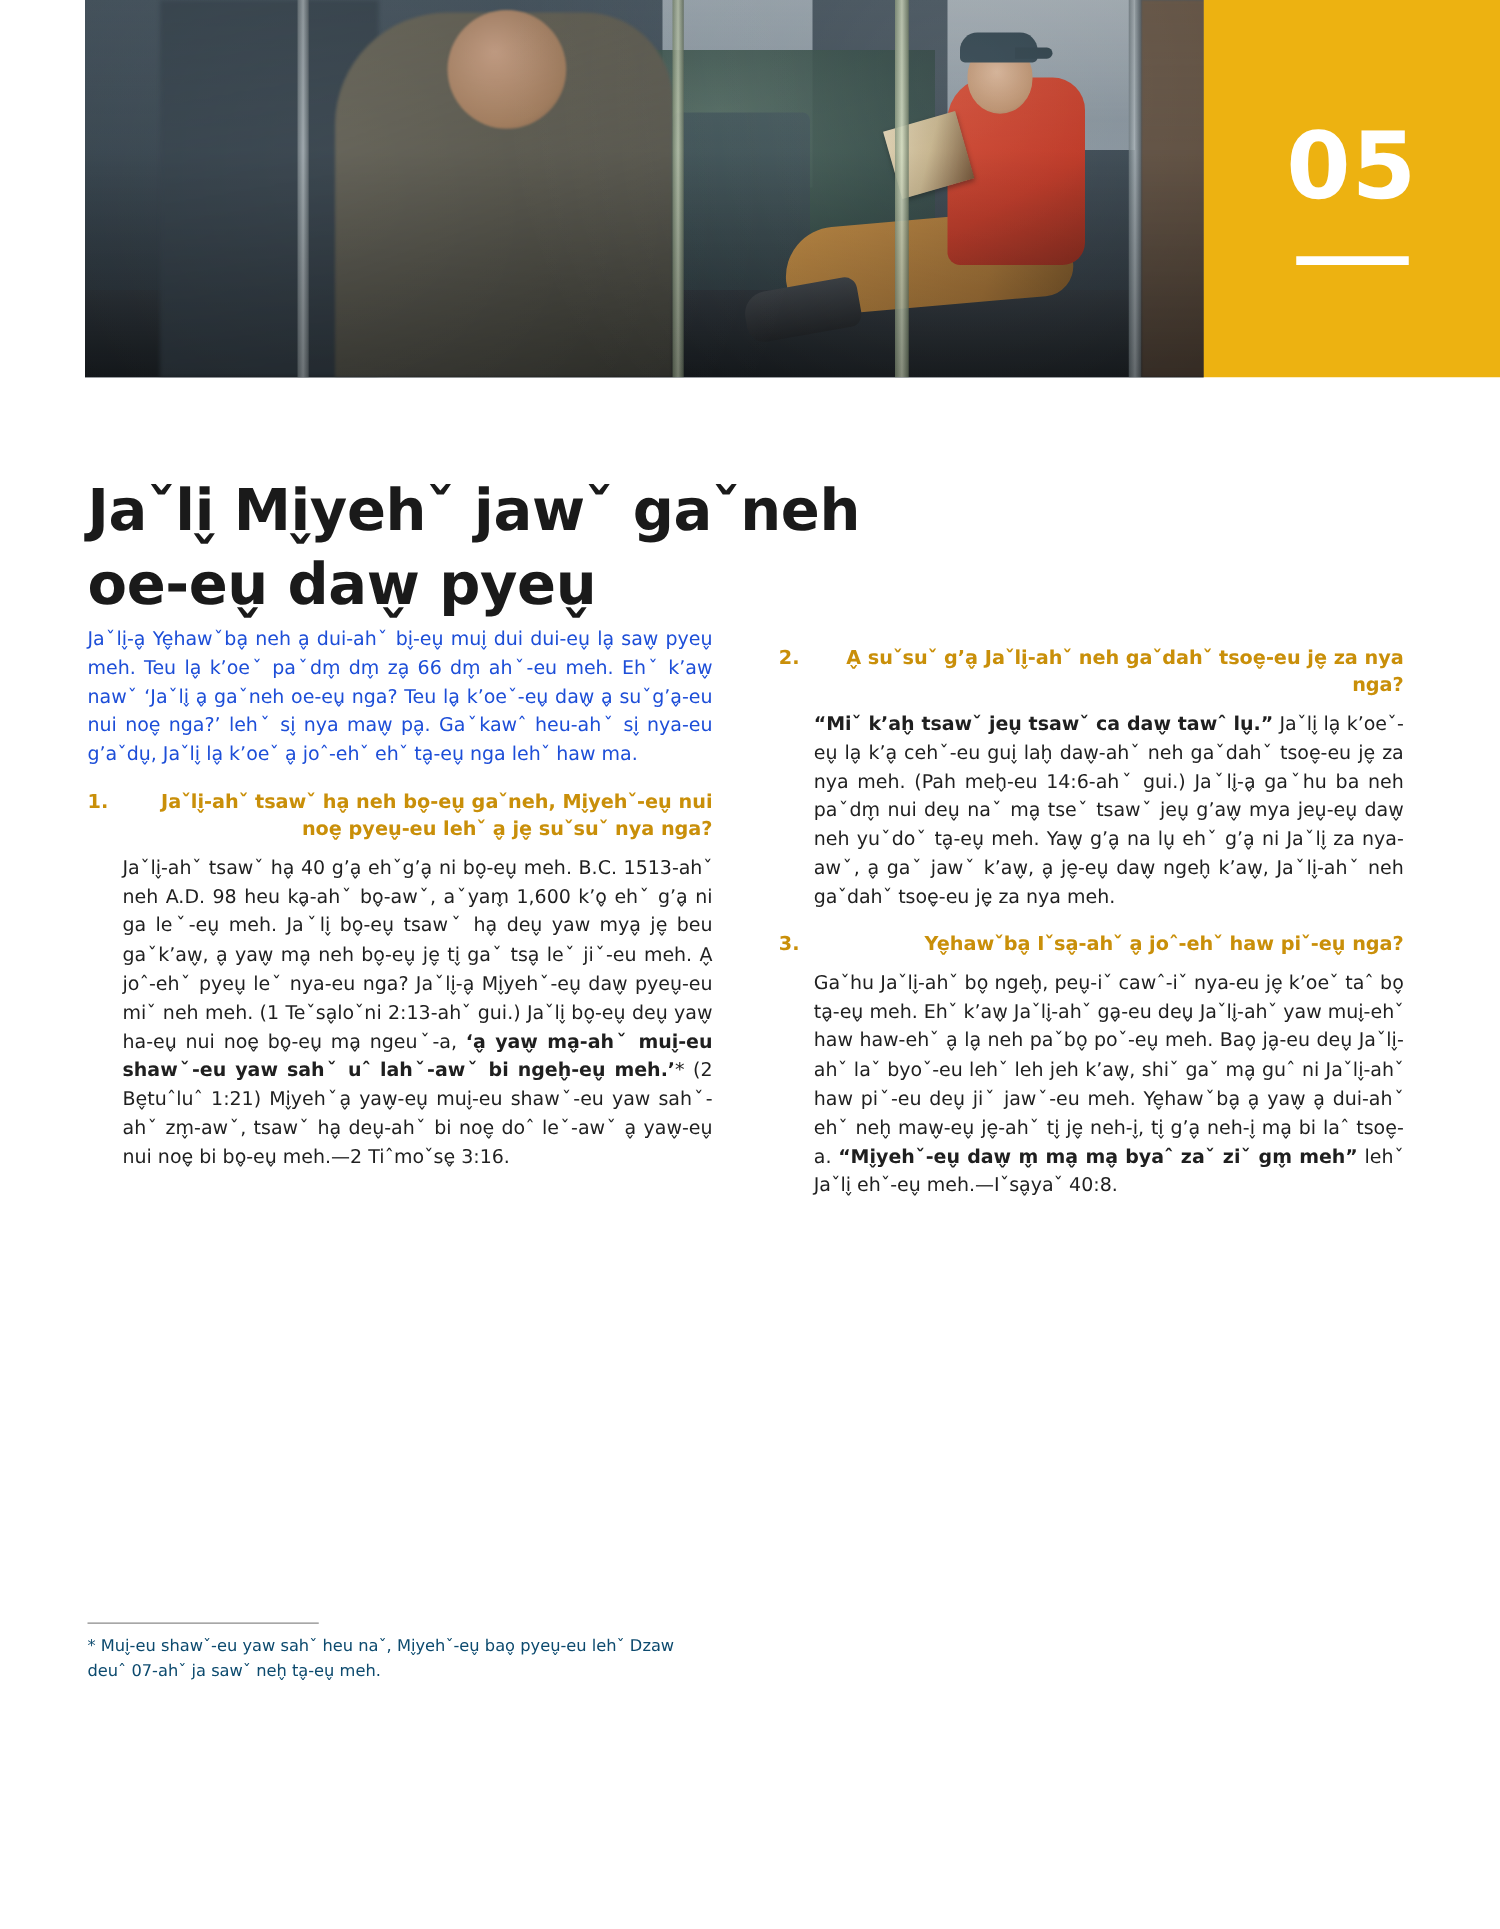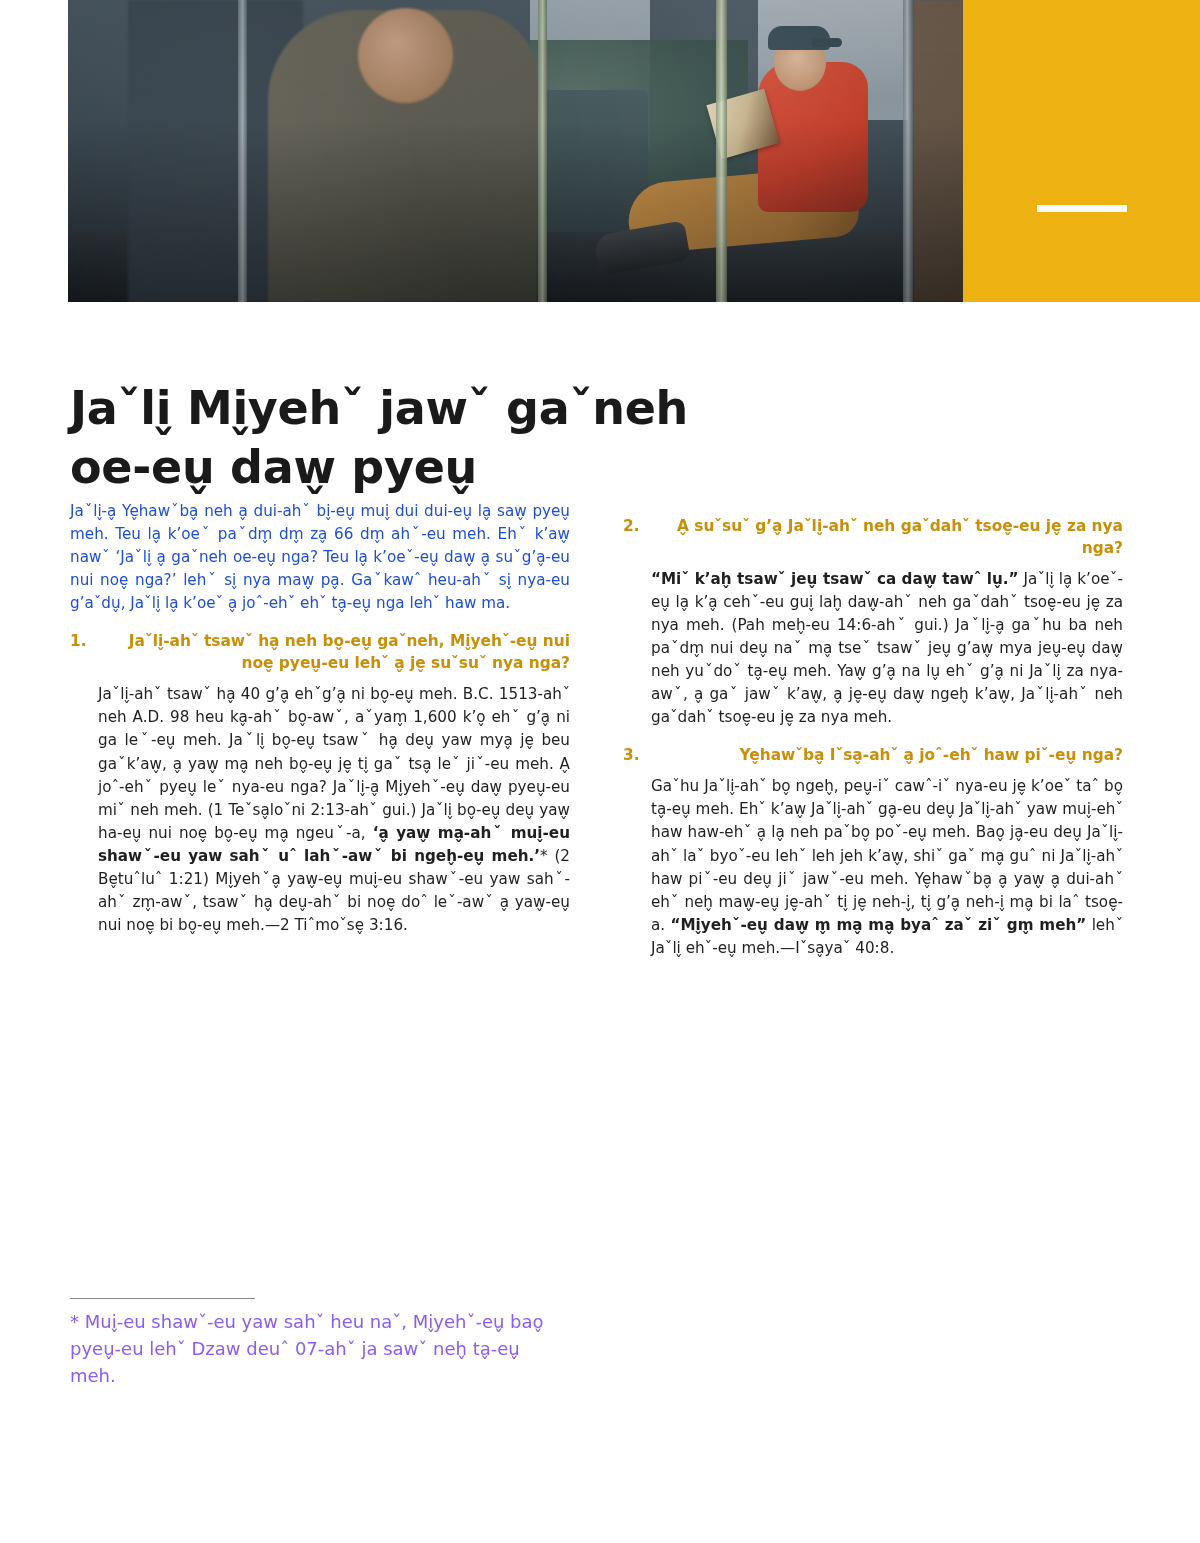--- a/index.html
+++ b/index.html
@@ -232,23 +232,23 @@
     top: 1298px;
     width: 500px;
   }
   .fn-rule {
     width: 185px;
     height: 1px;
     background: #8a8a8a;
     margin-bottom: 9px;
   }
   .footnote {
-    font-size: 18px;
+    font-size: 13px;
     line-height: 1.5;
-    color: #8b5cf6;
+    color: #0c4a6e;
   }
 </style>
 </head>
 <body>
 
 <div class="hero">
   <div class="photo">
     <div class="bg"></div>
     <div class="window-l"></div>
     <div class="window-r"></div>
@@ -265,20 +265,21 @@
     <div class="cap"></div>
     <div class="book"></div>
     <div class="man-right"></div>
     <div class="pole1"></div>
     <div class="pole2"></div>
     <div class="pole3"></div>
     <div class="pole4"></div>
     <div class="grain"></div>
   </div>
   <div class="lesson-box">
+    <div class="lesson-num">05</div>
     <div class="lesson-rule"></div>
   </div>
 </div>
 
 <h1 class="title">Jaˇli̬ Mi̬yehˇ jawˇ gaˇneh oe-eu̬ daw̬ pyeu̬</h1>
 
 <div class="cols">
   <div class="col col-left">
     <p class="body">Jaˇli̬-a̬ Ye̬hawˇba̬ neh a̬ dui-ahˇ bi̬-eu̬ mui̬ dui dui-eu̬ la̬ saw̬ pyeu̬ meh. Teu la̬ k’oeˇ paˇdm̬ dm̬ za̬ 66 dm̬ ahˇ-eu meh. Ehˇ k’aw̬ nawˇ ‘Jaˇli̬ a̬ gaˇneh oe-eu̬ nga? Teu la̬ k’oeˇ-eu̬ daw̬ a̬ suˇg’a̬-eu nui noe̬ nga?’ lehˇ si̬ nya maw̬ pa̬. Gaˇkawˆ heu-ahˇ si̬ nya-eu g’aˇdu̬, Jaˇli̬ la̬ k’oeˇ a̬ joˆ-ehˇ ehˇ ta̬-eu̬ nga lehˇ haw ma.</p>
 

